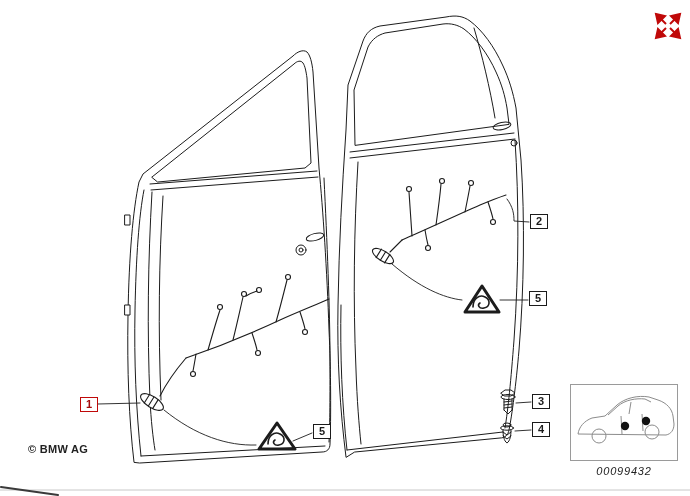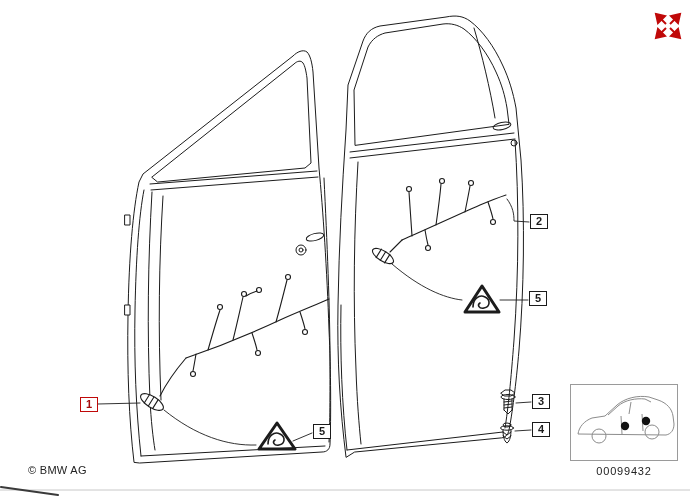--- a/index.html
+++ b/index.html
@@ -4,24 +4,24 @@
 <style>
   * { margin:0; padding:0; box-sizing:border-box; }
   html,body { width:690px; height:496px; background:#ffffff; overflow:hidden; }
   .stage { position:relative; width:690px; height:496px; background:#fff;
            font-family:"Liberation Sans", sans-serif; }
   svg.art { position:absolute; left:0; top:0; }
   .callout { position:absolute; width:18px; height:15px; border:1.3px solid #1b1b1b;
              background:#fff; color:#1b1b1b; font-size:11px; font-weight:bold;
              line-height:12.5px; text-align:center; cursor:pointer; }
   .callout.highlighted { border-color:#c00909; color:#a50b0b; }
-  .copyright { position:absolute; left:28px; top:464px; font-size:11px; font-weight:normal;
+  .copyright { position:absolute; left:28px; top:443px; font-size:11px; font-weight:bold;
                color:#222; letter-spacing:.3px; }
   .diagram-number { position:absolute; left:570px; top:465px; width:108px; text-align:center;
-                    font-size:11px; color:#222; letter-spacing:.8px; }
+                    font-size:11px; color:#222; letter-spacing:.8px;font-style:italic; }
   .thumb-box { position:absolute; left:570px; top:384px; width:108px; height:77px;
                border:1px solid #9a9a9a; background:#fff; }
   .fullscreen { position:absolute; left:650px; top:10px; width:34px; height:32px; cursor:pointer; }
 </style>
 </head>
 <body>
 
 <div class="stage">
 
   <svg class="art" width="690" height="496" viewBox="0 0 690 496">

